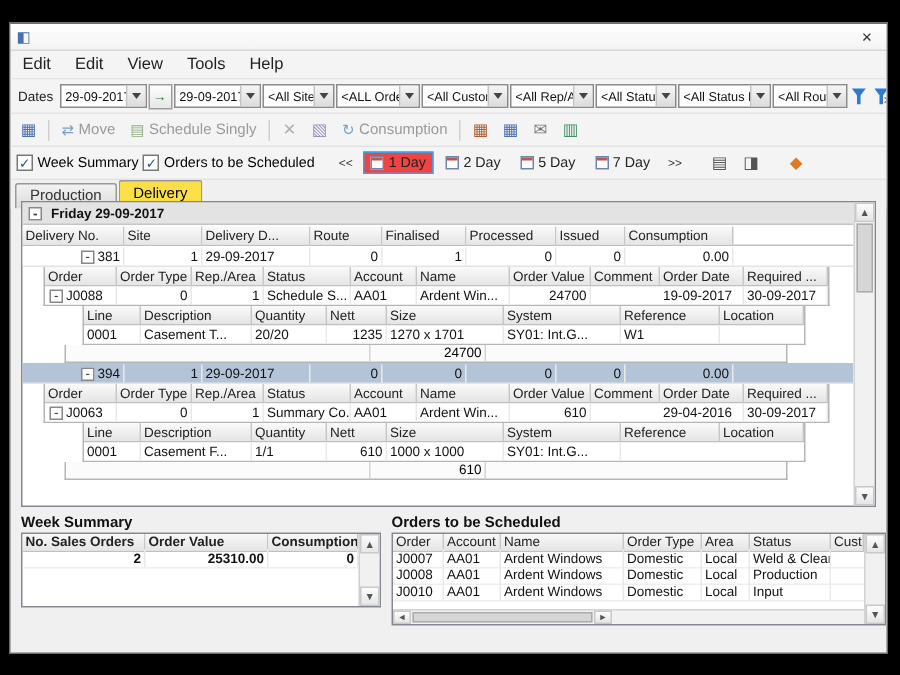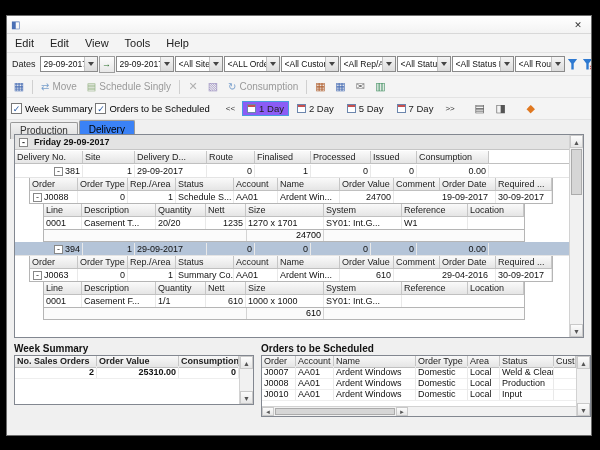--- a/index.html
+++ b/index.html
@@ -32,48 +32,48 @@
   .tb2{height:21px;padding:0 3px;gap:2px;font-size:10px;}
   .tbtn{display:flex;align-items:center;gap:3px;padding:1px 4px;color:#9a9a9a;white-space:nowrap;}
   .tbtn .ico{font-size:10px;}
   .ibtn{width:18px;text-align:center;font-size:11px;}
   .sep{width:1px;height:14px;background:#d0d0d0;margin:0 2px;}
   .tb3{height:21px;padding:0 4px;gap:3px;font-size:9.5px;}
   .chk{width:11px;height:11px;border:1px solid #777;background:#fff;font-size:9px;line-height:10px;
     text-align:center;color:#2456a0;box-sizing:border-box;}
   .navbtn{font-size:8px;padding:1px 3px;color:#333;border:1px solid transparent;}
   .daybtn{display:flex;align-items:center;gap:3px;padding:1px 4px;border:1px solid transparent;color:#222;}
-  .daybtn.active{background:#8b5cf6;border-color:#4a9adf;}
+  .daybtn.active{background:#ef4444;border-color:#4a9adf;}
   .mini-cal{width:9px;height:9px;border:1px solid #6b86ad;background:#fff;position:relative;box-sizing:border-box;}
   .mini-cal::before{content:"";position:absolute;top:0;left:0;right:0;height:2px;background:#c75050;}
   
   .tabs{height:19px;display:flex;align-items:flex-end;padding-left:3px;background:#f0f0f0;}
   .tab{height:16px;line-height:16px;padding:0 9px;font-size:10px;background:linear-gradient(#f2f2f2,#dcdcdc);
     border:1px solid #999;border-bottom:none;border-radius:2px 2px 0 0;margin-right:1px;color:#333;}
-  .tab.active{background:#3b82f6;height:18px;line-height:18px;color:#000;}
+  .tab.active{background:#fde047;height:18px;line-height:18px;color:#000;}
   
   .grid{position:absolute;left:7px;top:118px;width:570px;height:204px;background:#fff;
     border:1px solid #828790;box-sizing:border-box;overflow:hidden;}
   .gridbody{position:absolute;left:0;top:0;right:14px;bottom:0;overflow:hidden;}
   .row{display:flex;align-items:flex-end;}
   .c{flex:0 0 auto;box-sizing:border-box;padding:0 2px;overflow:hidden;white-space:nowrap;
     font-size:9px;line-height:12px;border-right:1px solid #e9e9e9;color:#111;}
   .h{background:linear-gradient(#fafafa,#e5e5e5);border-right:1px solid #c6c6c6;color:#222;}
   .hrow{height:13px;border-bottom:1px solid #c0c0c0;}
   .drow{height:13px;border-bottom:1px solid #e4e4e4;background:#fff;}
   .drow.sel{background:#b4c4d8;}
   .grprow{height:14px;background:#e3e3e3;border-bottom:1px solid #c5c5c5;display:flex;align-items:center;
     gap:4px;padding-left:3px;font-size:9px;font-weight:bold;color:#111;}
   .exp{flex:0 0 auto;width:9px;height:9px;border:1px solid #888;background:#fff;font-size:9px;line-height:7px;
     text-align:center;box-sizing:border-box;margin:1px 2px 0 1px;color:#333;display:inline-block;}
   .nest{border:1px solid #b5b5b5;border-top:none;box-sizing:border-box;}
   .nest .hrow{height:12px;}
   .nest .drow{height:12px;border-bottom:none;}
   .nest1{margin-left:14px;width:524px;}
-  .nest2{margin-left:28px;width:482px;}
+  .nest2{margin-left:40px;width:482px;}
   .totrow{margin-left:28px;width:482px;height:12px;background:#fbfbfb;border:1px solid #b5b5b5;border-top:none;
     box-sizing:border-box;display:flex;font-size:9px;line-height:11px;}
   .totval{margin-left:202px;width:78px;text-align:right;border-left:1px solid #d4d4d4;border-right:1px solid #d4d4d4;
     padding:0 2px;box-sizing:border-box;}
   .r{text-align:right;}
   
   .vscroll{position:absolute;top:0;right:0;bottom:0;width:14px;background:#f1f1f1;border-left:1px solid #d2d2d2;box-sizing:border-box;}
   .sarr{height:13px;text-align:center;font-size:7px;line-height:13px;color:#555;background:linear-gradient(#fcfcfc,#e6e6e6);border:1px solid #c9c9c9;box-sizing:border-box;}
   .sarr.bottom{position:absolute;bottom:0;left:0;right:0;}
   .thumb{position:absolute;top:14px;left:1px;right:1px;height:46px;background:#d6d6d6;border:1px solid #ababab;box-sizing:border-box;}

